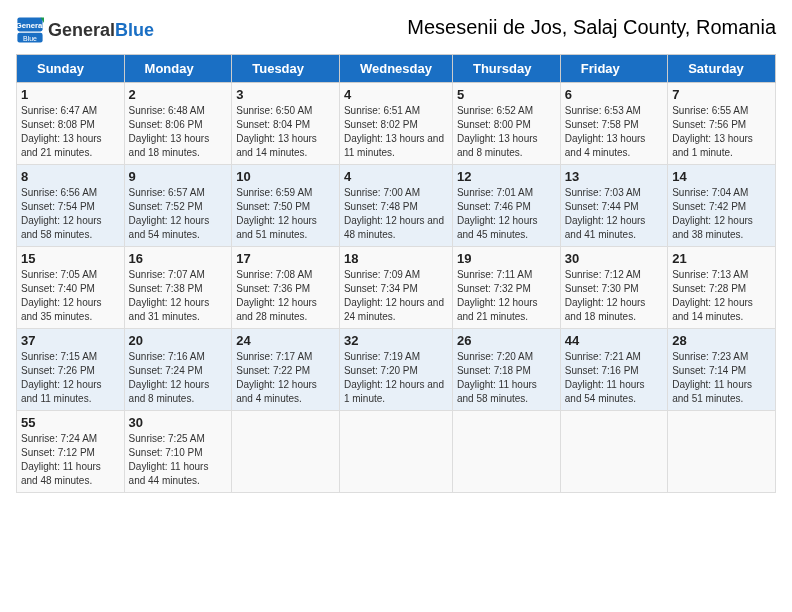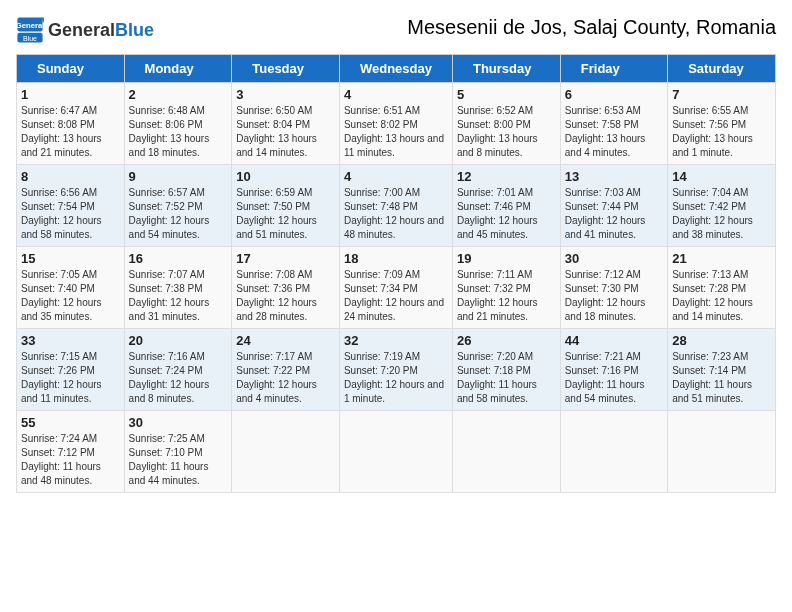--- a/index.html
+++ b/index.html
@@ -212,21 +212,21 @@
           <span class="day-number">30</span>
           <div class="day-details">Sunrise: 7:12 AM<br>Sunset: 7:30 PM<br>Daylight: 12 hours and 18 minutes.</div>
         </td>
         <td>
           <span class="day-number">21</span>
           <div class="day-details">Sunrise: 7:13 AM<br>Sunset: 7:28 PM<br>Daylight: 12 hours and 14 minutes.</div>
         </td>
       </tr>
       <tr>
         <td>
-          <span class="day-number">33</span>
+          <span class="day-number">37</span>
           <div class="day-details">Sunrise: 7:15 AM<br>Sunset: 7:26 PM<br>Daylight: 12 hours and 11 minutes.</div>
         </td>
         <td>
           <span class="day-number">20</span>
           <div class="day-details">Sunrise: 7:16 AM<br>Sunset: 7:24 PM<br>Daylight: 12 hours and 8 minutes.</div>
         </td>
         <td>
           <span class="day-number">24</span>
           <div class="day-details">Sunrise: 7:17 AM<br>Sunset: 7:22 PM<br>Daylight: 12 hours and 4 minutes.</div>
         </td>

